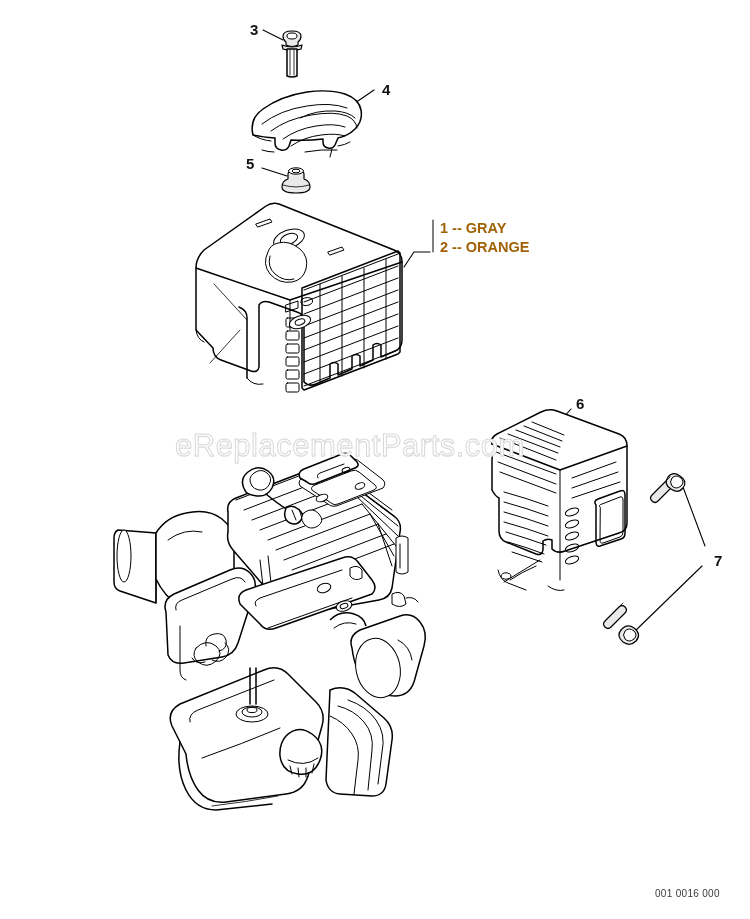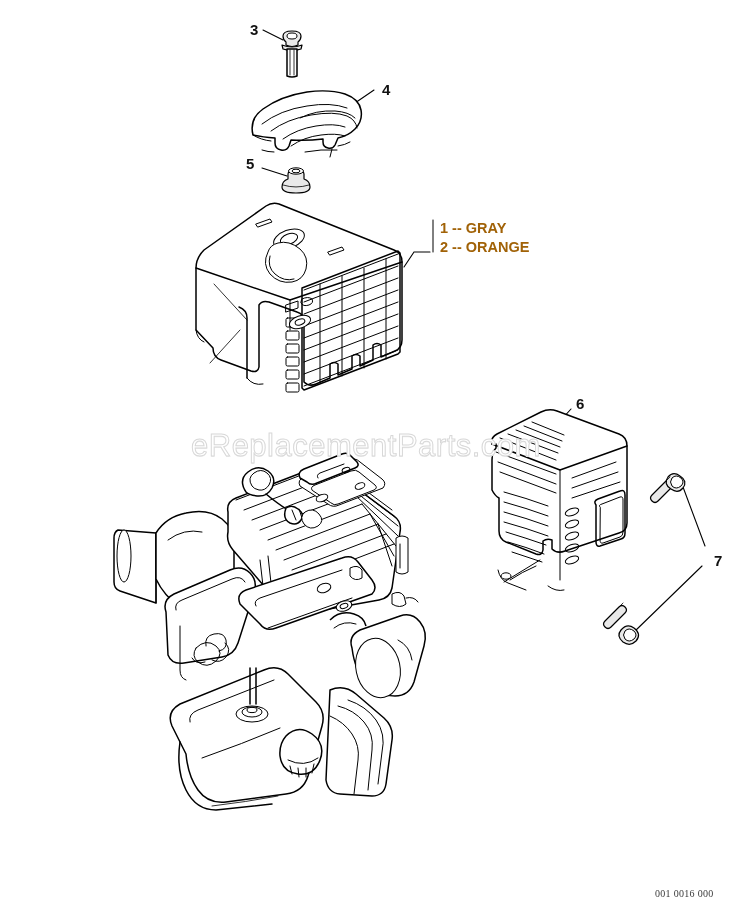--- a/index.html
+++ b/index.html
@@ -43,42 +43,41 @@
     color: #a16207;
     white-space: nowrap;
     line-height: 1;
   }
   #legend-1 { left: 440px; top: 221px; }
   #legend-2 { left: 440px; top: 240px; }
   #part-number {
     position: absolute;
     left: 655px;
     top: 888px;
-    font-family: Liberation Serif, serif;
+    font-family: Liberation Sans, sans-serif;
     font-size: 10px;
     font-weight: 400;
     color: #3a3a3a;
     letter-spacing: 0.3px;
     white-space: nowrap;
   }
   #watermark {
     position: absolute;
     left: 175px;
     top: 428px;
     font-family: "Liberation Sans", sans-serif;
     font-size: 31px;
     font-weight: 400;
     letter-spacing: 0.5px;
     color: #ffffff;
     -webkit-text-stroke: 1px #d8d8d8;
     text-shadow: 0 1px 0 #eeeeee;
     white-space: nowrap;
     pointer-events: none;
     user-select: none;
-    margin-left: 16px;
   }
 </style>
 </head>
 <body>
 
 <div id="diagram-page">
 
   <svg id="art-layer" viewBox="0 0 750 919" xmlns="http://www.w3.org/2000/svg">
     <defs>
       <style>

